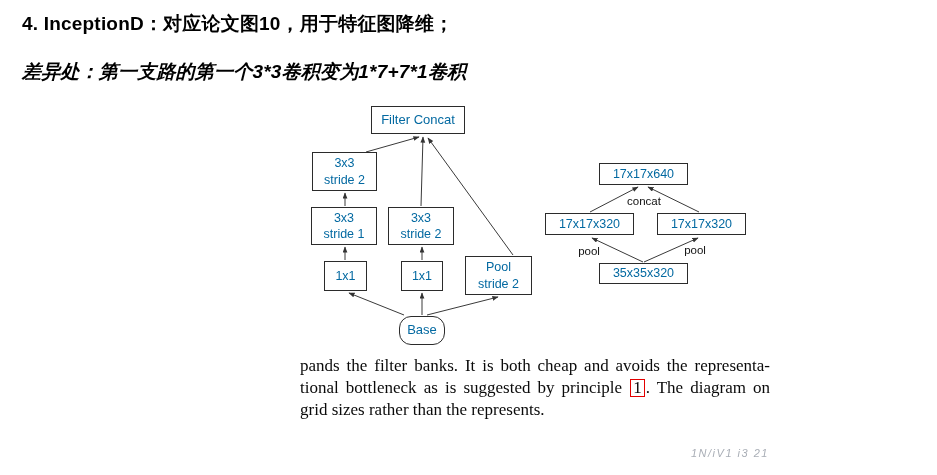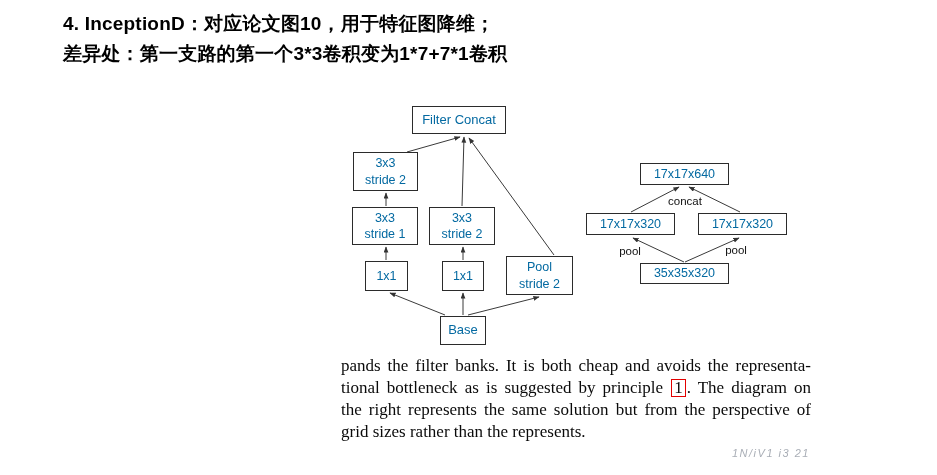--- a/index.html
+++ b/index.html
@@ -1,25 +1,25 @@
 <!DOCTYPE html>
 <html><head>
 <meta charset="utf-8">
 <style>
   html,body{margin:0;padding:0;background:#ffffff;}
   #page{
     position:relative;width:783px;height:475px;background:#ffffff;overflow:hidden;
-    font-family:"Liberation Sans",sans-serif;color:#000;margin-left:41px;
+    font-family:"Liberation Sans",sans-serif;color:#000;
   }
   .heading{
     position:absolute;left:22px;font-weight:bold;font-size:19px;
     letter-spacing:0.2px;color:#000;white-space:nowrap;
   }
   #heading1{top:11px;}
-  #heading2{top:41px;}
+  #heading2{top:59px;font-style:italic;}
 
   .node{
     position:absolute;box-sizing:border-box;background:#fff;
     border:1.5px solid #2b2b2b;display:flex;align-items:center;justify-content:center;
     text-align:center;font-size:12.5px;line-height:1.3;white-space:pre-line;
     color:#0369a1;
   }
   .node.thin{border-width:1.2px;}
 
   .edge-label{
@@ -81,33 +81,32 @@
   <div class="node" style="left:312px;top:152px;width:65px;height:39px;">3x3
 stride 2</div>
   <div class="node" style="left:311px;top:207px;width:66px;height:38px;">3x3
 stride 1</div>
   <div class="node" style="left:388px;top:207px;width:66px;height:38px;">3x3
 stride 2</div>
   <div class="node" style="left:324px;top:261px;width:43px;height:30px;">1x1</div>
   <div class="node" style="left:401px;top:261px;width:42px;height:30px;">1x1</div>
   <div class="node" style="left:465px;top:256px;width:67px;height:39px;">Pool
 stride 2</div>
-  <div class="node" style="left:399px;top:316px;width:46px;height:29px;font-size:13px;">Base</div>
+  <div class="node" style="left:399px;top:316px;width:46px;height:29px;font-size:13px;border-radius:12px;">Base</div>
 
   <div class="node thin" style="left:599px;top:163px;width:89px;height:22px;">17x17x640</div>
   <div class="node thin" style="left:545px;top:213px;width:89px;height:22px;">17x17x320</div>
   <div class="node thin" style="left:657px;top:213px;width:89px;height:22px;">17x17x320</div>
   <div class="node thin" style="left:599px;top:263px;width:89px;height:21px;">35x35x320</div>
 
   <div class="edge-label" style="left:620px;top:195px;width:48px;">concat</div>
   <div class="edge-label" style="left:570px;top:245px;width:38px;">pool</div>
   <div class="edge-label" style="left:676px;top:244px;width:38px;">pool</div>
 
   <div id="caption">
     <div class="cap-line">pands the filter banks. It is both cheap and avoids the representa-</div>
     <div class="cap-line cap-line3"><span>tional bottleneck as is suggested by principle</span> <span class="refbox">1</span><span>. The diagram on</span></div>
-    <div class="cap-line">the right represents the same solution but from the perspective of</div>
     <div class="cap-line last">grid sizes rather than the represents.</div>
   </div>
 
   <div id="watermark">1N/iV1 i3 21</div>
 
 </div>
 
 </body></html>

